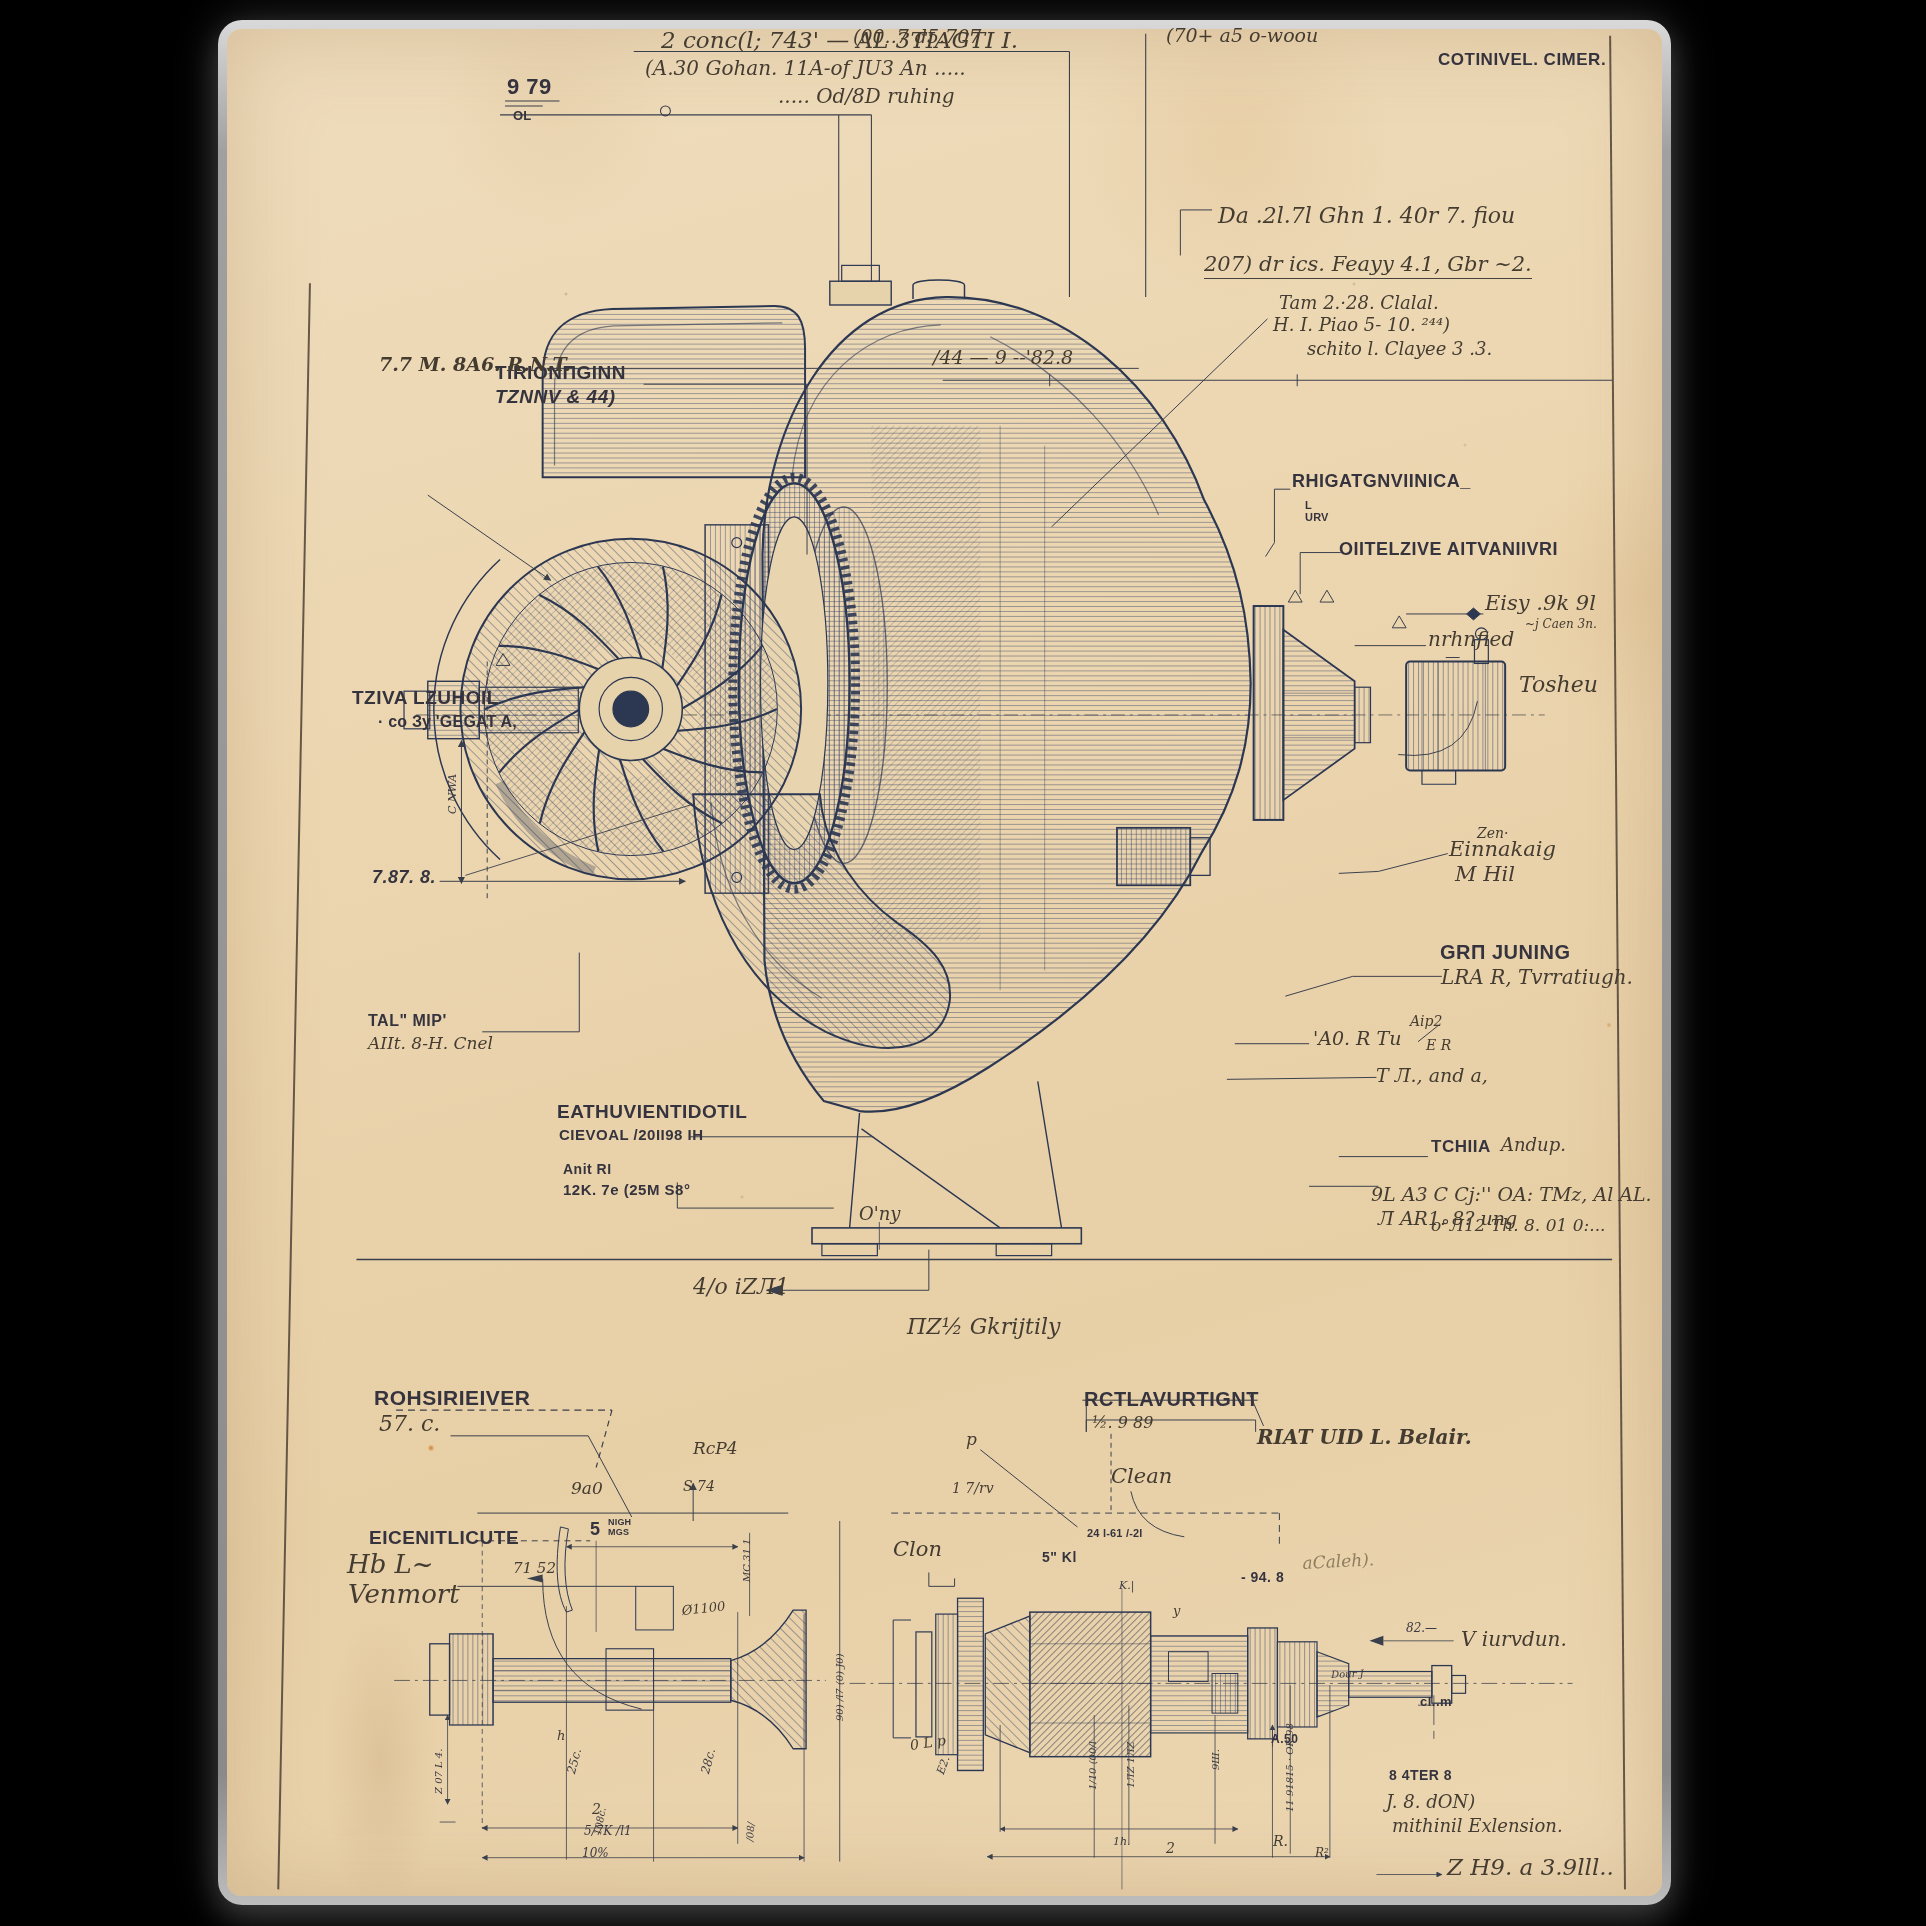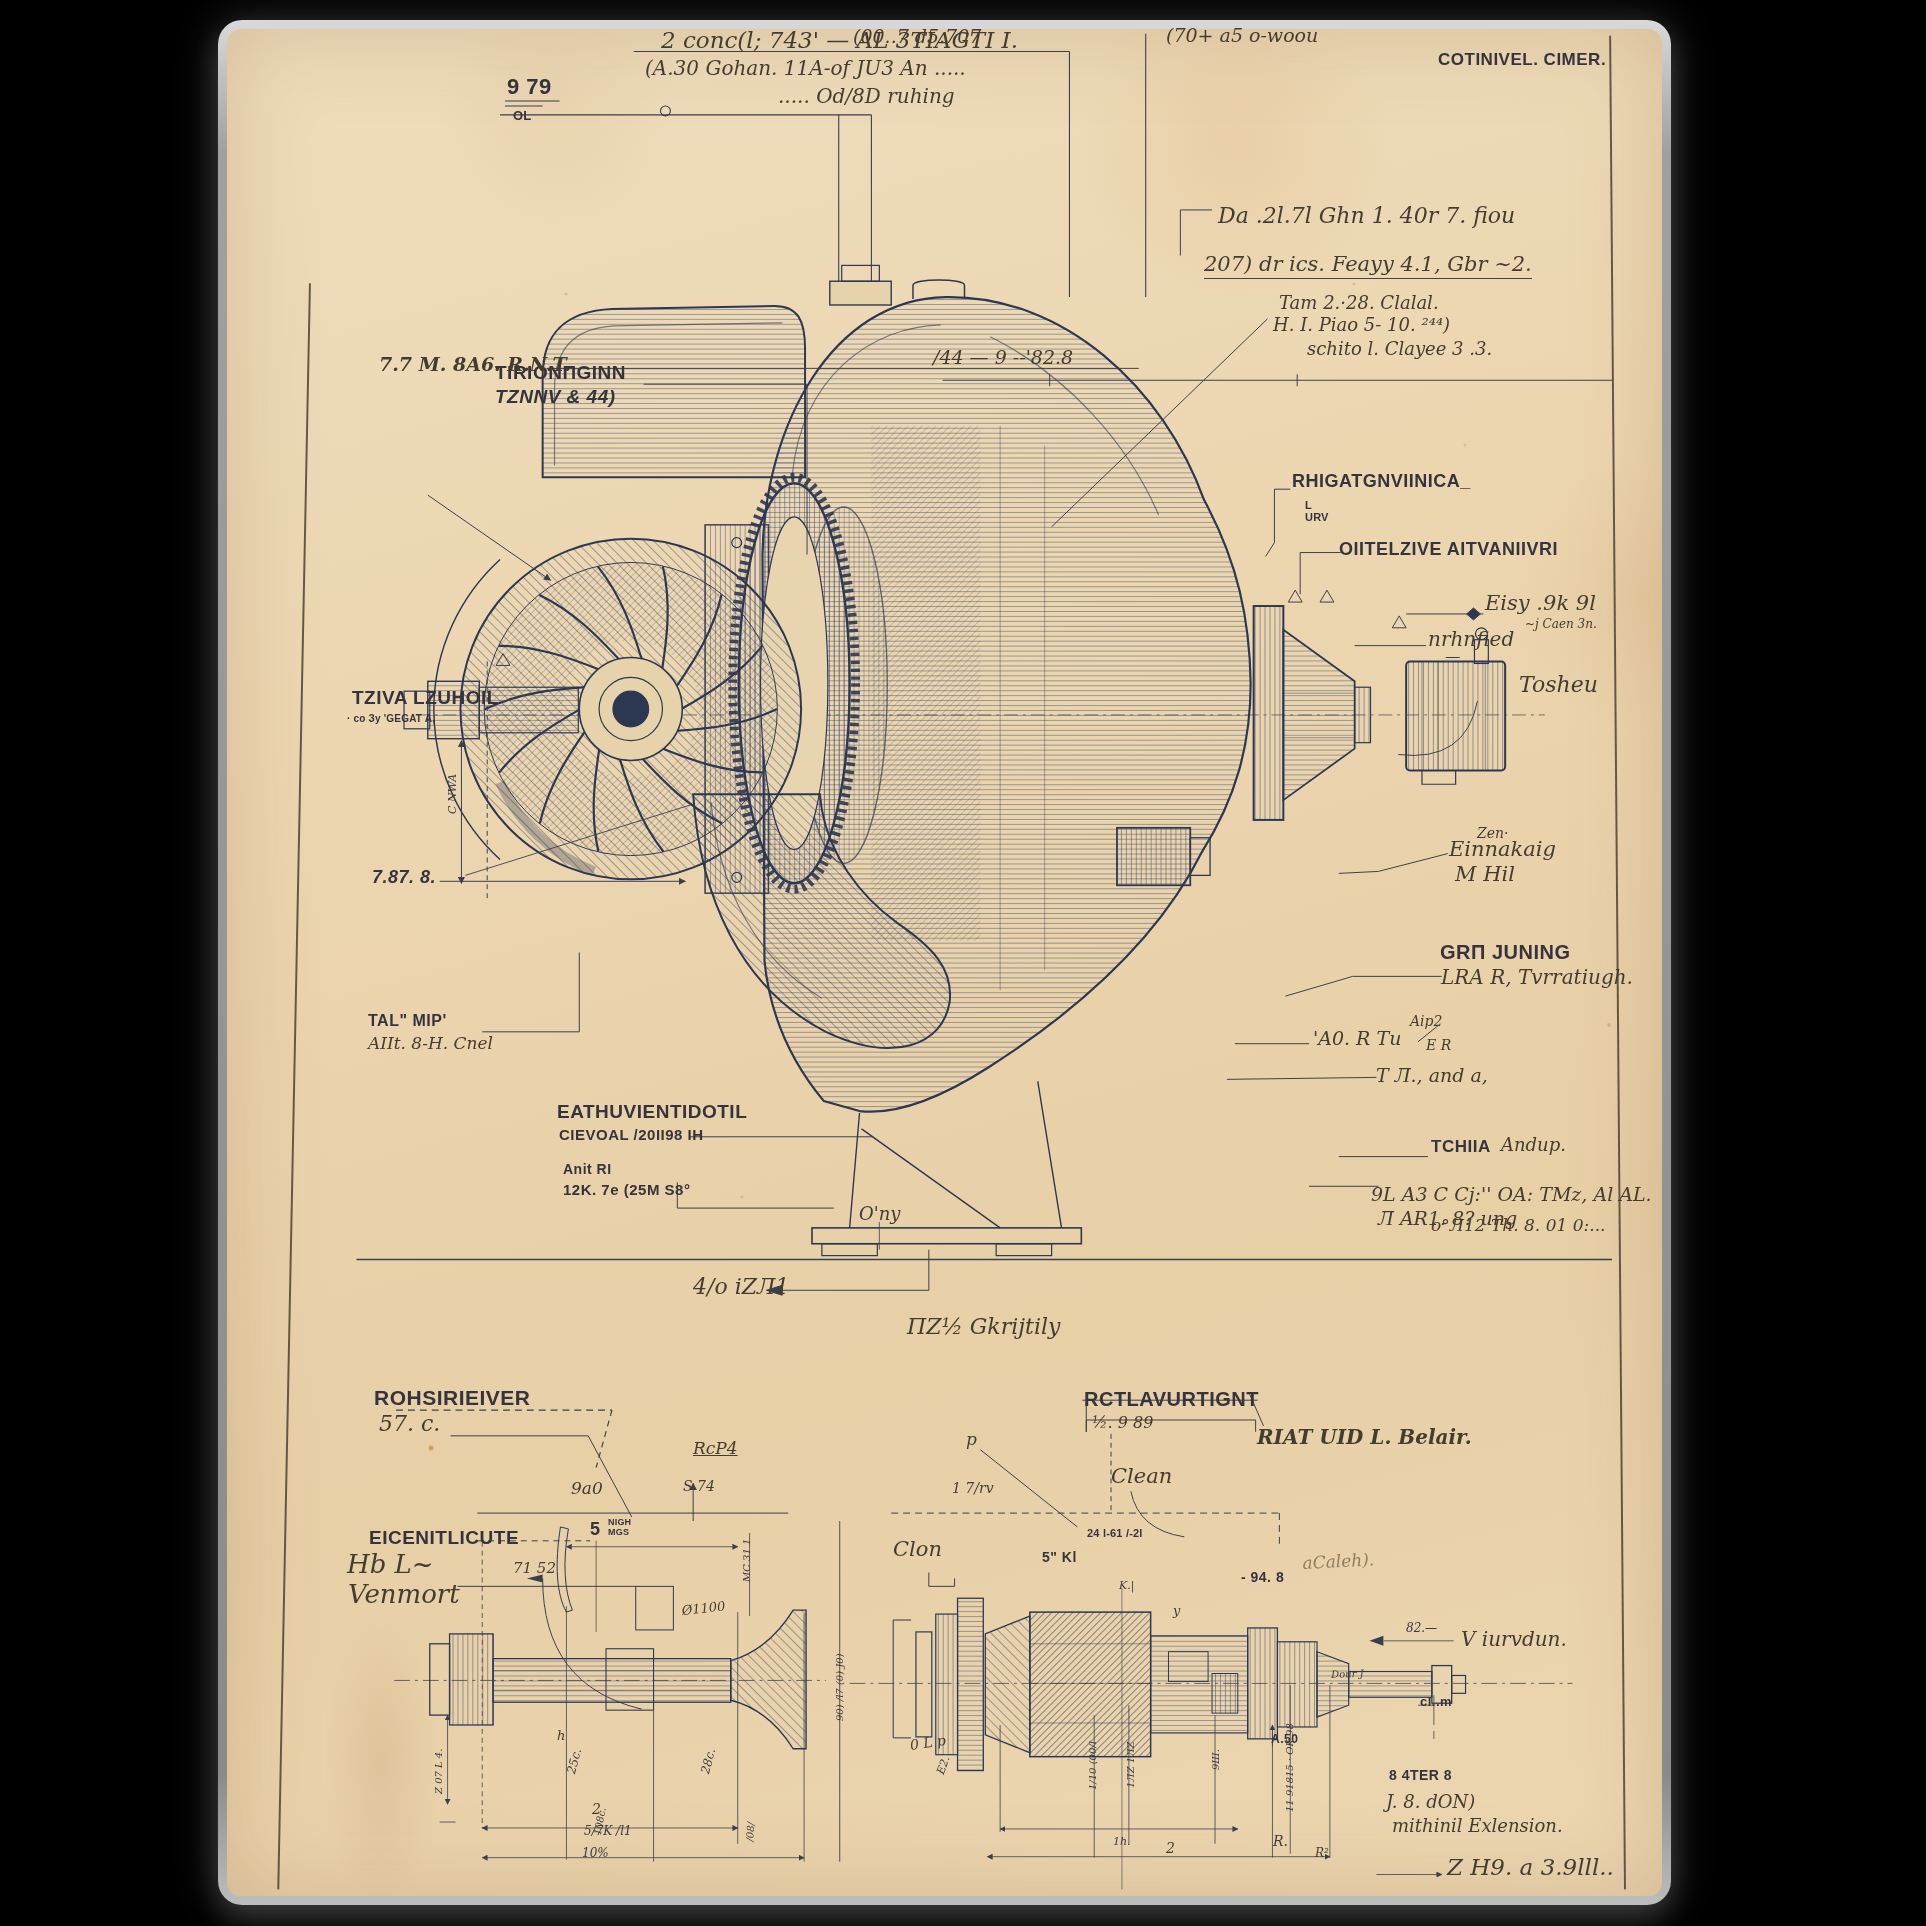--- a/index.html
+++ b/index.html
@@ -287,21 +287,21 @@
     <div class="lb script" style="left: 933px; top: 347px; font-size: 19px;">/44 — 9 --'82.8</div>
     <div class="lb print" style="left: 1292px; top: 471px; font-size: 18px;">RHIGATGNVIINICA_</div>
     <div class="lb printsm" style="left: 1305px; top: 499px; font-size: 11px;">L
 URV</div>
     <div class="lb print" style="left: 1339px; top: 539px; font-size: 18px;">OIITELZIVE AITVANIIVRI</div>
     <div class="lb script" style="left: 1485px; top: 592px; font-size: 21px;">Eisy .9k 9l</div>
     <div class="lb script" style="left: 1525px; top: 618px; font-size: 12px;">~j  Caen 3n.</div>
     <div class="lb script" style="left: 1428px; top: 628px; font-size: 20px;">nrhnfied</div>
     <div class="lb script" style="left: 1519px; top: 673px; font-size: 22px;">Tosheu</div>
     <div class="lb print" style="left: 352px; top: 687px; font-size: 19px;">TZIVA LZUHOIL</div>
-    <div class="lb printsm" style="left: 347px; top: 713px; font-size: 10px;">· co Зy  'GEGAT A,</div>
+    <div class="lb printsm" style="left: 378px; top: 713px; font-size: 16px;">· co Зy  'GEGAT A,</div>
     <div class="lb dim" style="left: 447px; top: 814px; font-size: 11px; transform: rotate(-90deg);">C NWA</div>
     <div class="lb printi" style="left: 372px; top: 867px; font-size: 18px;">7.87. 8.</div>
     <div class="lb script" style="left: 1477px; top: 826px; font-size: 14px;">Zen·</div>
     <div class="lb script" style="left: 1449px; top: 838px; font-size: 21px;">Einnakaig</div>
     <div class="lb script" style="left: 1455px; top: 863px; font-size: 21px;">M Hil</div>
     <div class="lb print" style="left: 1440px; top: 941px; font-size: 20px;">GRП JUNING</div>
     <div class="lb script" style="left: 1441px; top: 966px; font-size: 20px;">LRA R, Tvrratiugh.</div>
     <div class="lb script" style="left: 1313px; top: 1028px; font-size: 19px;">'A0. R Tu</div>
     <div class="lb script" style="left: 1410px; top: 1014px; font-size: 14px;">Aip2</div>
     <div class="lb script" style="left: 1426px; top: 1038px; font-size: 14px;">E R</div>
@@ -314,21 +314,21 @@
     <div class="lb print" style="left: 563px; top: 1182px; font-size: 15px;">12K. 7e (25M S8°</div>
     <div class="lb print" style="left: 1431px; top: 1137px; font-size: 17px;">TCHIIA</div>
     <div class="lb script" style="left: 1501px; top: 1135px; font-size: 18px;">Andup.</div>
     <div class="lb script" style="left: 1431px; top: 1216px; font-size: 17px;">o°Л12 Th. 8. 01 0:...</div>
     <div class="lb script" style="left: 1371px; top: 1184px; font-size: 19px;">9L A3 C Cj:'' OA: TMz, Al AL.</div>
     <div class="lb script" style="left: 1378px; top: 1208px; font-size: 19px;">Л AR1. 8? ung</div>
     <div class="lb script" style="left: 859px; top: 1204px; font-size: 18px;">O'ny</div>
     <div class="lb script" style="left: 693px; top: 1275px; font-size: 22px;">4/o iZЛ1</div>
     <div class="lb script" style="left: 907px; top: 1315px; font-size: 22px;">ПZ½ Gkrijtily</div>
     <div class="lb script" style="left: 379px; top: 1412px; font-size: 22px;">57. c.</div>
-    <div class="lb script" style="left: 693px; top: 1439px; font-size: 17px; text-decoration: underline;">RcP4</div>
+    <div class="lb script" style="left: 693px; top: 1439px; font-size: 17px;">RcP4</div>
     <div class="lb script" style="left: 683px; top: 1479px; font-size: 14px;">S 74</div>
     <div class="lb script" style="left: 571px; top: 1479px; font-size: 17px;">9a0</div>
     <div class="lb script" style="left: 347px; top: 1550px; font-size: 26px;">Hb L~</div>
     <div class="lb script" style="left: 348px; top: 1580px; font-size: 26px;">Venmort</div>
     <div class="lb script" style="left: 513px; top: 1560px; font-size: 15px;">71 52</div>
     <div class="lb print" style="left: 590px; top: 1519px; font-size: 18px;">5</div>
     <div class="lb printsm" style="left: 608px; top: 1517px; font-size: 9px;">NIGH
 MGS</div>
     <div class="lb script" style="left: 681px; top: 1604px; font-size: 13px; transform: rotate(-6deg);">Ø1100</div>
     <div class="lb dim" style="left: 741px; top: 1582px; font-size: 10px; transform: rotate(-90deg);">MC 31 1</div>

